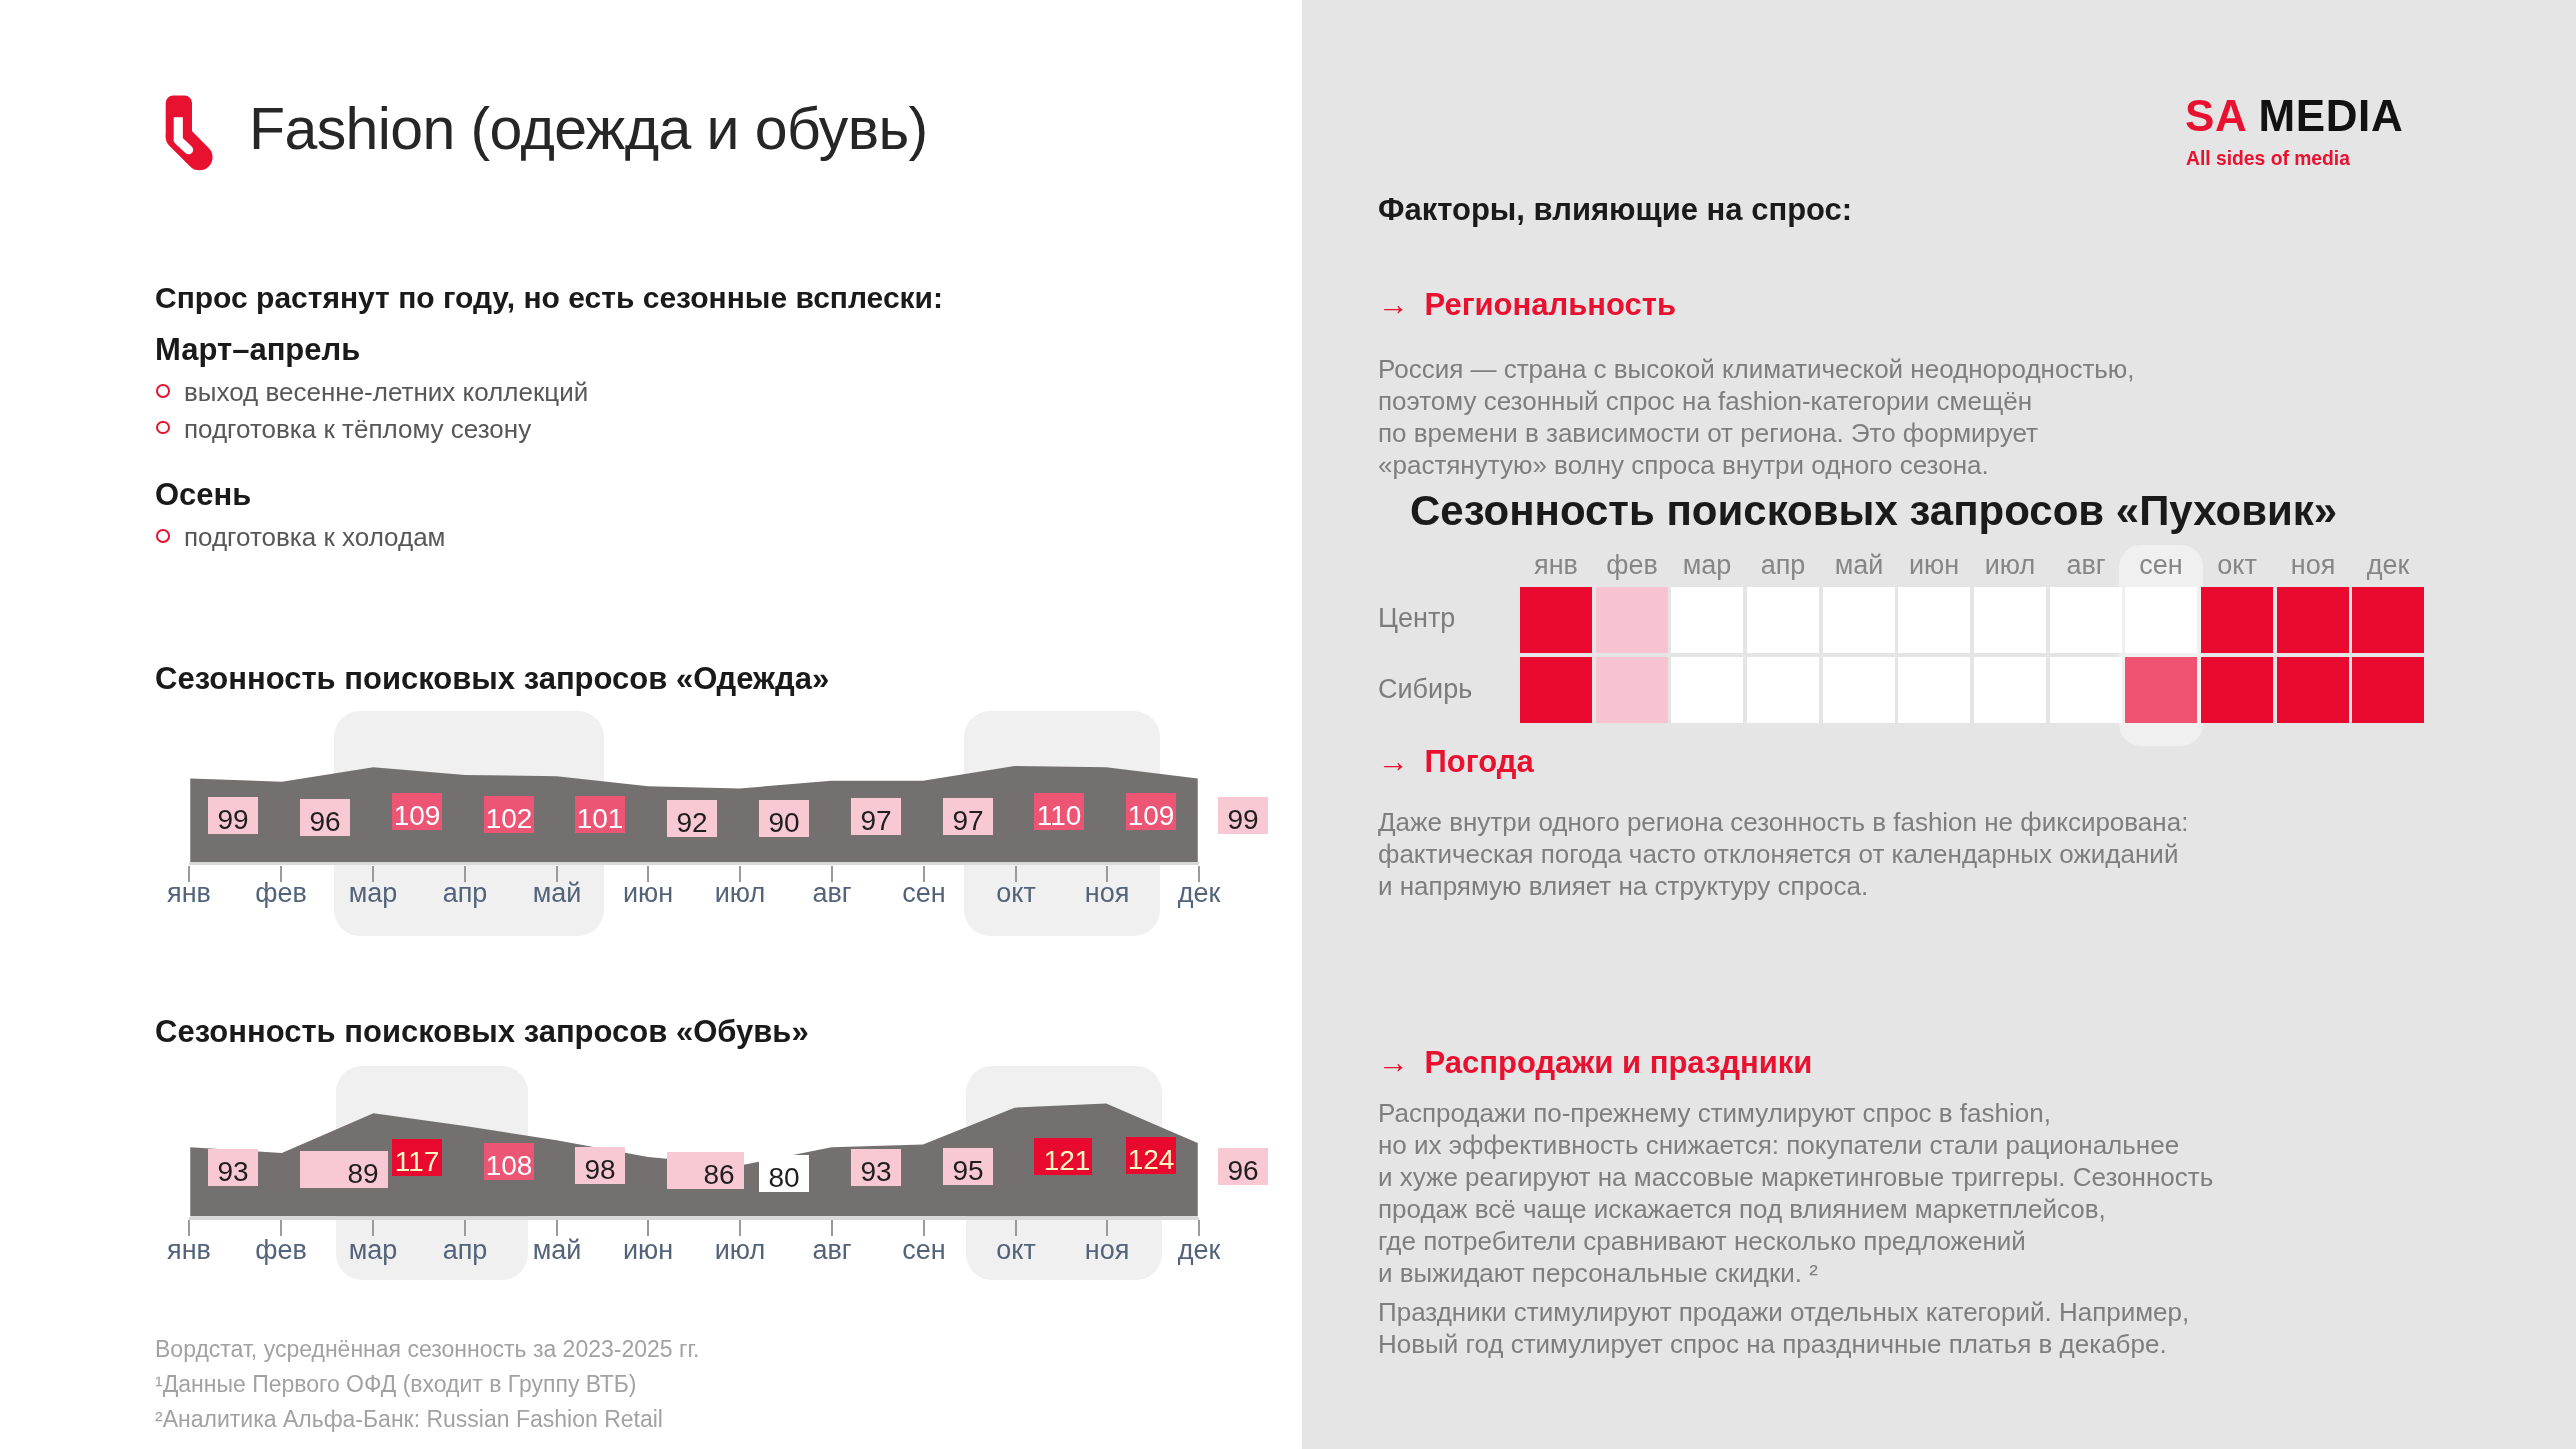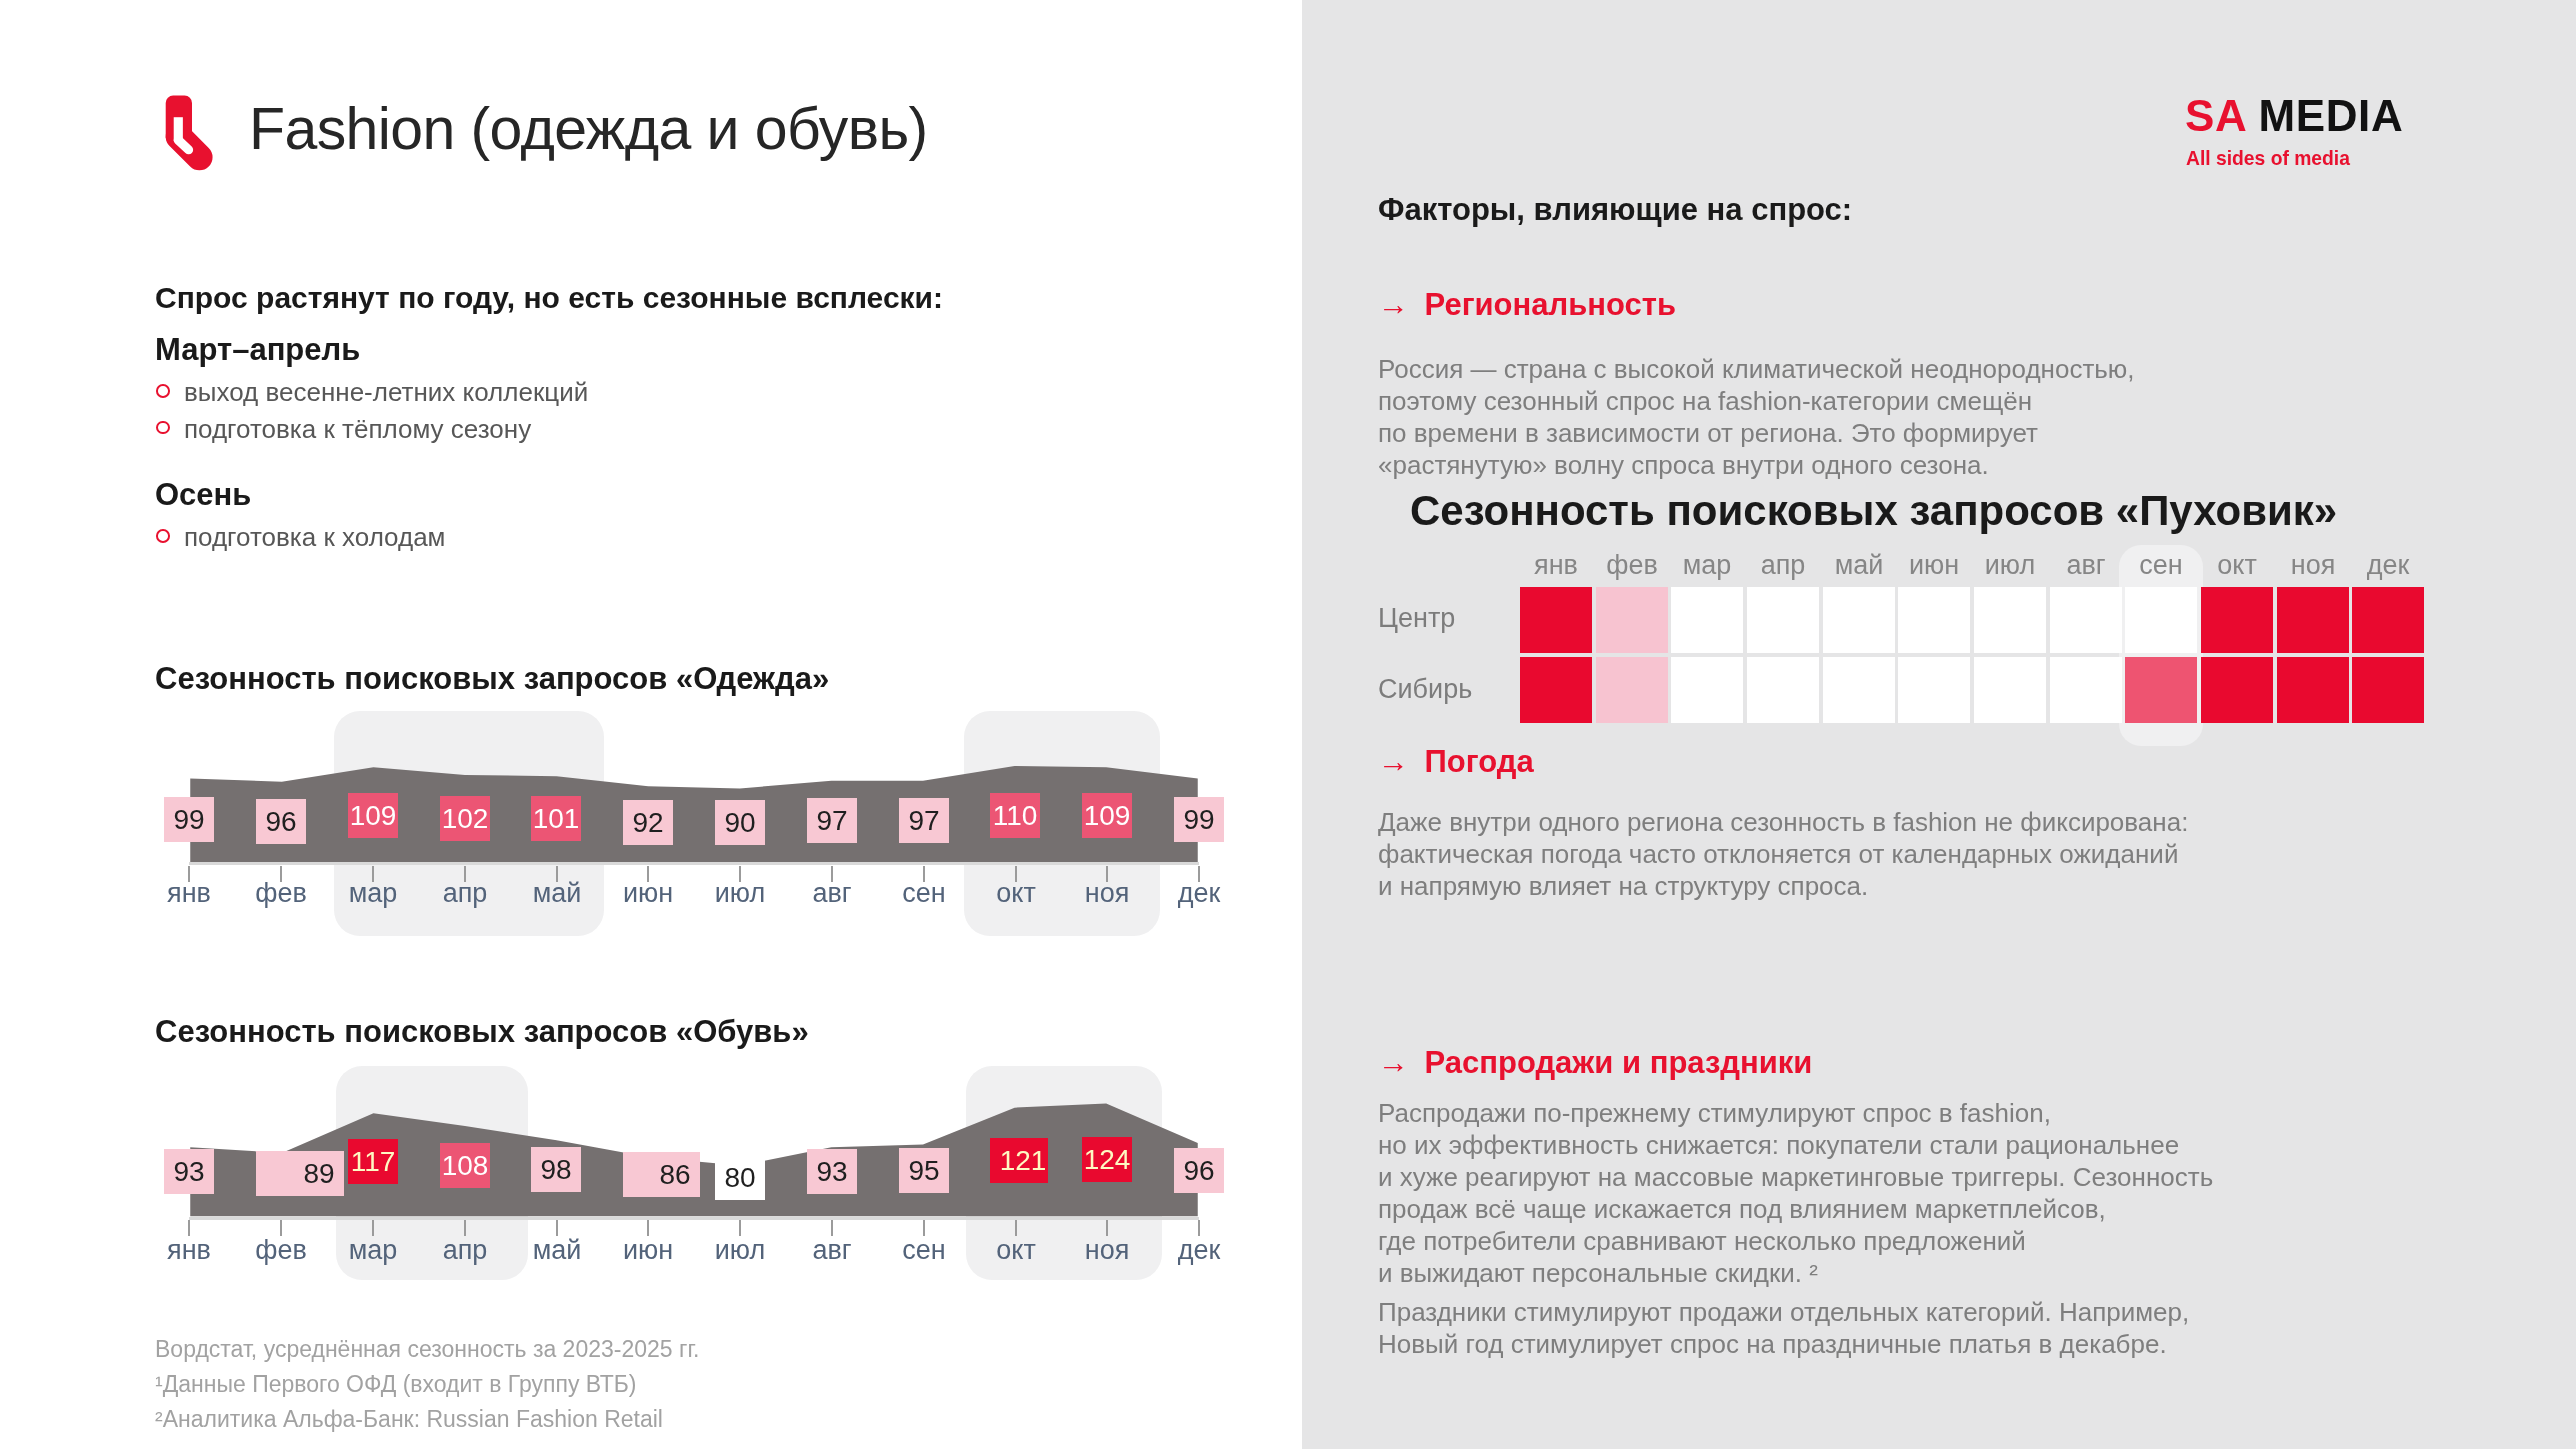--- a/index.html
+++ b/index.html
@@ -10,21 +10,21 @@
   .page-title{left:249px;top:95px;font-size:59px;font-weight:400;color:#262626;letter-spacing:-0.6px;}
   .h-bold{font-weight:700;color:#1a1a1a;}
   .intro-heading{left:155px;top:281px;font-size:30px;}
   .group-title{left:155px;font-size:31px;}
   .bullets{left:155px;list-style:none;margin:0;padding:0;}
   .bullets li{display:flex;align-items:flex-start;margin-bottom:5.8px;}
   .dot{width:9.7px;height:9.7px;border:2.6px solid #e8112f;border-radius:50%;margin:7px 14px 0 1.3px;flex:none;}
   .bullet-text{font-size:26px;color:#575757;line-height:31px;}
   .chart-title{left:155px;font-size:31px;}
   .band{background:#f0f0f1;border-radius:26px;}
-  .vbox{width:50px;height:45px;line-height:45px;text-align:center;font-size:28px;}
+  .vbox{width:50px;height:37px;line-height:45px;text-align:center;font-size:28px;margin-left:44px;}
   .vbox.red{background:#e9092f;color:#fef9c3;}
   .vbox.rose{background:#ec5574;color:#ffffff;}
   .vbox.pink{background:#f8c8d3;color:#1f1f1f;}
   .vbox.white{background:#ffffff;color:#1f1f1f;}
   .tick{width:1.9px;height:15.5px;background:#9b9b9b;}
   .month-label{width:84px;text-align:center;font-size:27px;color:#53637a;}
   .base-shadow{height:3.2px;background:#d9d9d9;}
   .footnotes{left:155px;top:1332px;font-size:23px;color:#a2a2a2;line-height:35px;}
   .logo-line{left:2185px;top:91px;font-size:44px;font-weight:700;letter-spacing:0.6px;}
   .logo-sa{color:#e8112f;}

